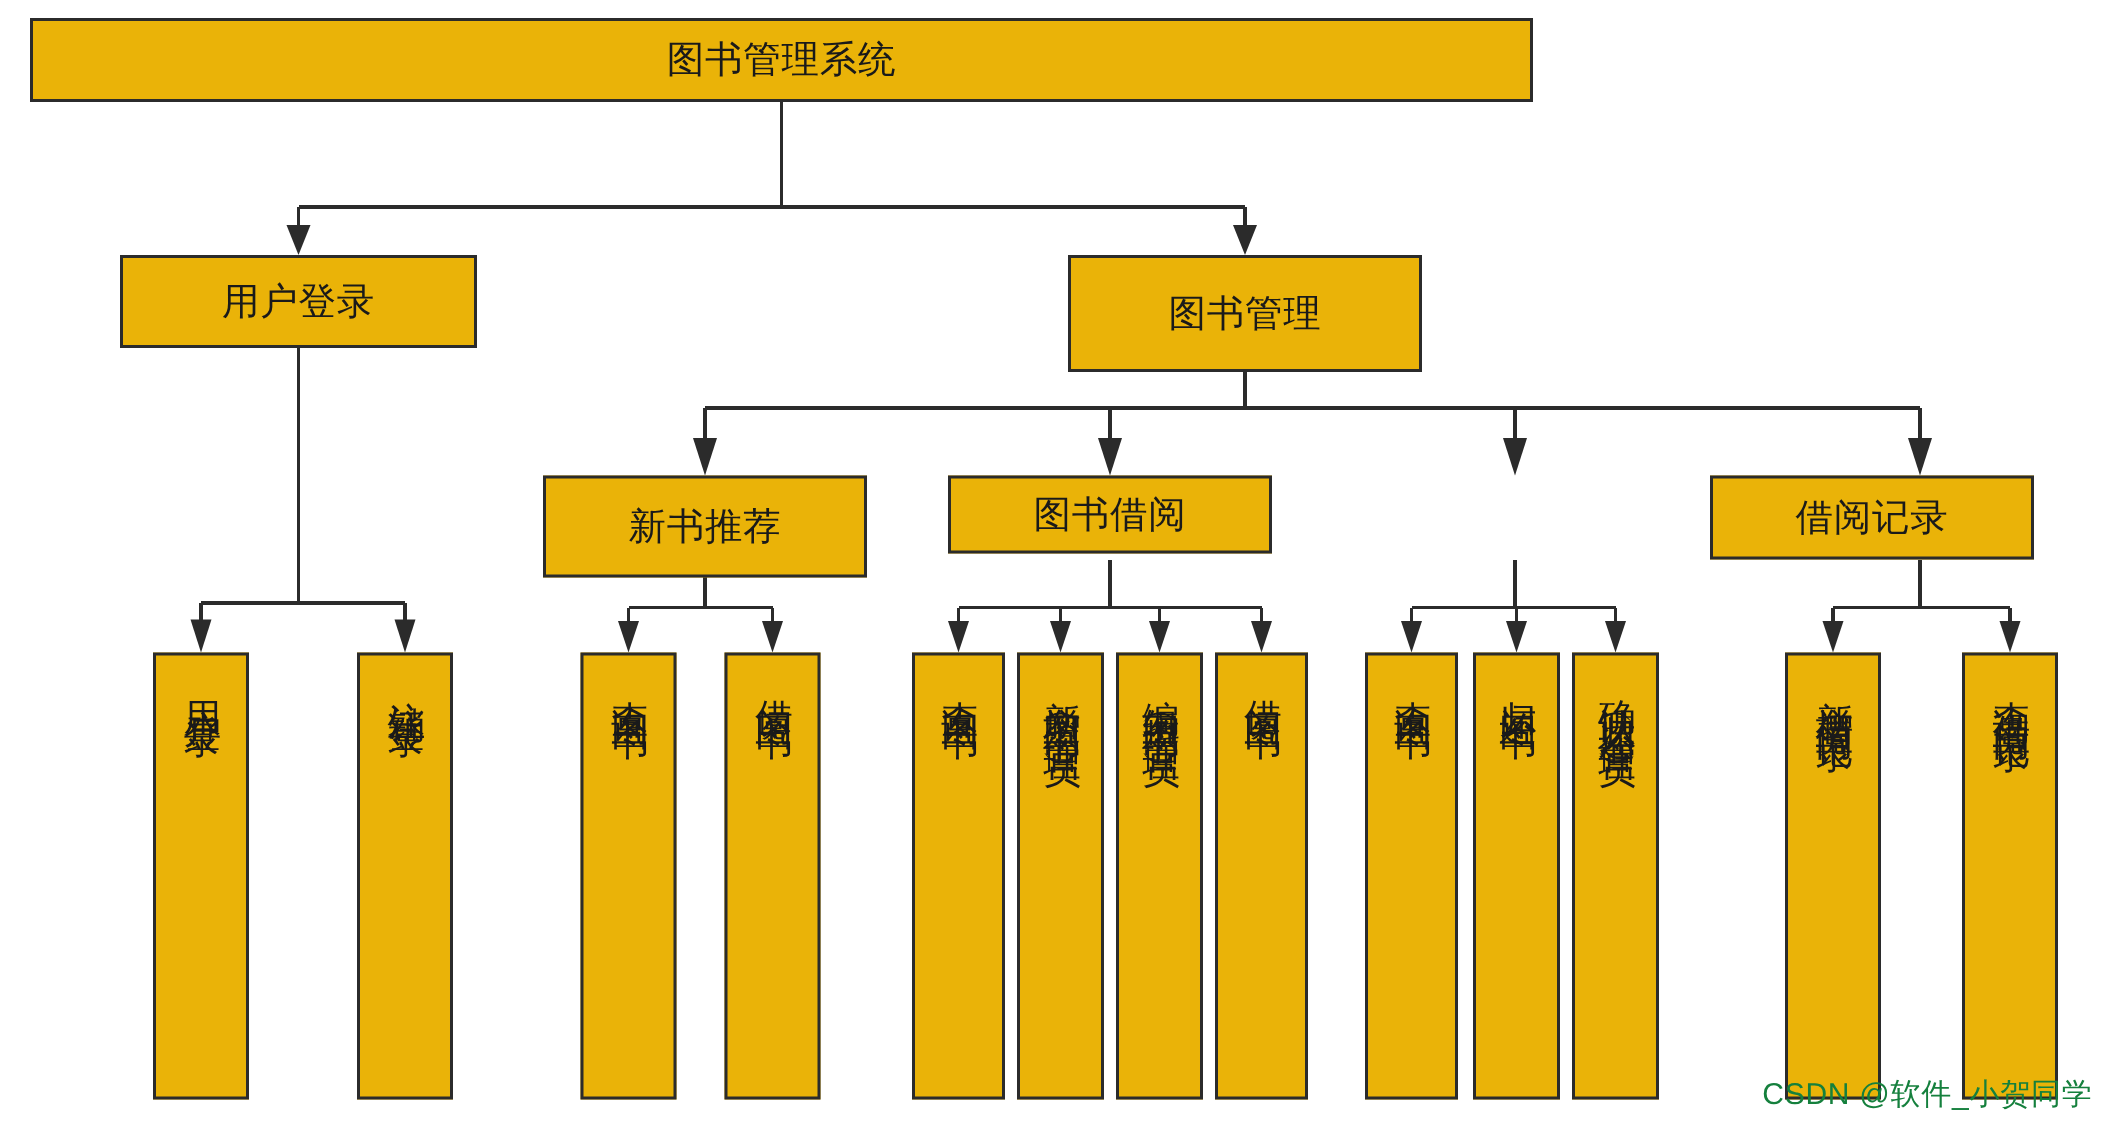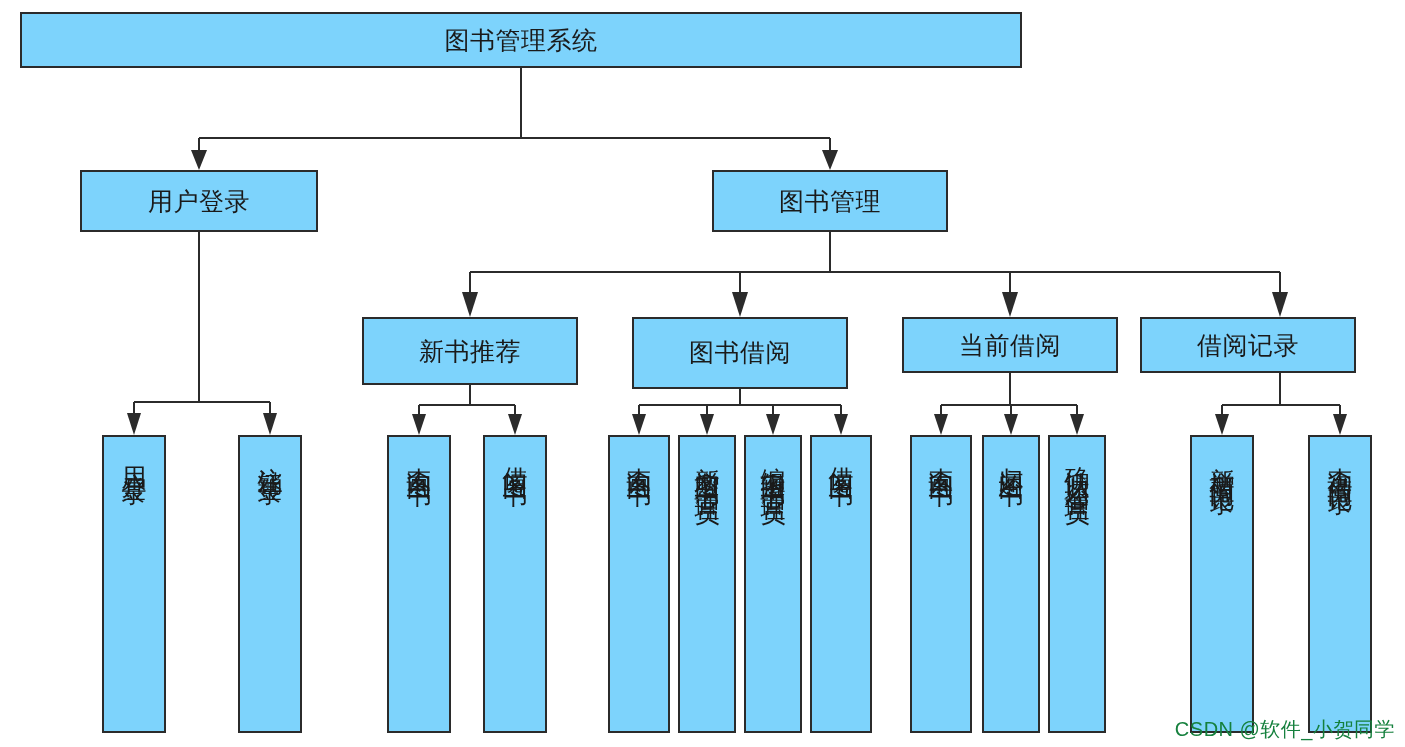--- a/index.html
+++ b/index.html
@@ -15,21 +15,21 @@
     width: 1405px;
     height: 747px;
     background: #ffffff;
     overflow: hidden;
   }
   
   .node {
     position: absolute;
     box-sizing: border-box;
     border: 2.5px solid #2b2b2b;
-    background: #7dd3fc;
+    background: #eab308;
     display: flex;
     align-items: center;
     justify-content: center;
     color: #1a1a1a;
   }
   .node-label {
     display: block;
     text-align: center;
     line-height: 1.05;
     white-space: nowrap;
@@ -153,35 +153,32 @@
   </svg>
 
   <div class="node h root" style="left:20px; top:12px; width:1002px; height:56px;">
     <span class="node-label">图书管理系统</span>
   </div>
 
   <div class="node h" style="left:80px; top:170px; width:238px; height:62px;">
     <span class="node-label">用户登录</span>
   </div>
 
-  <div class="node h" style="left:712px; top:170px; width:236px; height:62px;">
+  <div class="node h" style="left:712px; top:170px; width:236px; height:78px;">
     <span class="node-label">图书管理</span>
   </div>
 
   <div class="node h" style="left:362px; top:317px; width:216px; height:68px;">
     <span class="node-label">新书推荐</span>
   </div>
 
-  <div class="node h" style="left:632px; top:317px; width:216px; height:72px;font-family:Liberation Serif, serif;">
+  <div class="node h" style="left:632px; top:317px; width:216px; height:52px;">
     <span class="node-label">图书借阅</span>
   </div>
 
-  <div class="node h" style="left:902px; top:317px; width:216px; height:56px;">
-    <span class="node-label">当前借阅</span>
-  </div>
 
   <div class="node h" style="left:1140px; top:317px; width:216px; height:56px;">
     <span class="node-label">借阅记录</span>
   </div>
 
   <div class="node v" style="left:102px; top:435px; width:64px; height:298px;">
     <span class="node-label">用户登录</span>
   </div>
 
   <div class="node v" style="left:238px; top:435px; width:64px; height:298px;">

